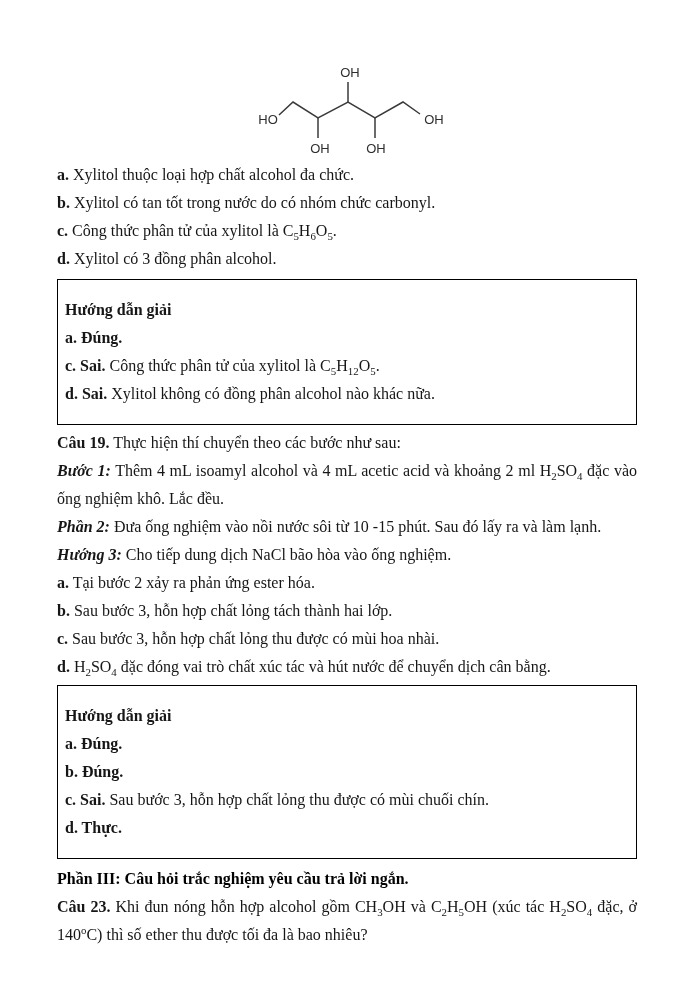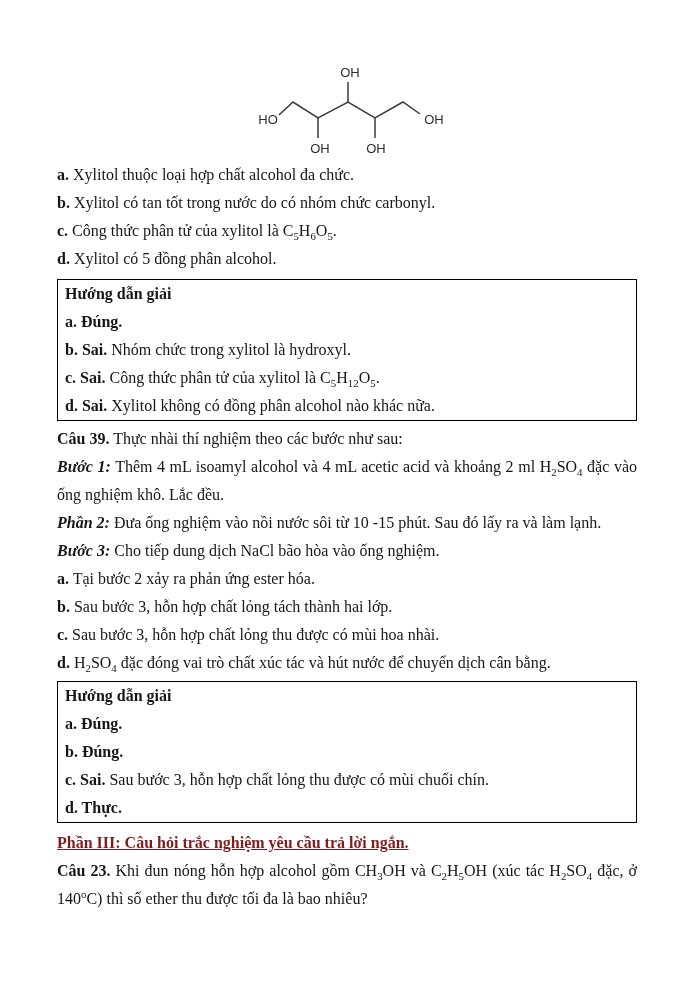--- a/index.html
+++ b/index.html
@@ -17,25 +17,25 @@
     font-size:13px; fill:#2e2e2e; text-anchor:middle;
   }
   p.line { margin:0; line-height:28px; text-align:justify; }
   p.line .pf { font-weight:bold; }
   p.line i.pf { font-weight:bold; font-style:italic; }
   p.bold { font-weight:bold; }
   sub { font-size:0.68em; line-height:0; }
   sup { font-size:0.68em; line-height:0; }
   .box {
     border:1.5px solid #000;
-    padding:0 7px;
+    padding:16px 7px;
     margin:6px 0 4px 0;
   }
   .box2 { margin-top:4px; margin-bottom:6px; }
-  .part3 { font-weight:bold; color:#7f1d1d;text-decoration:underline; }
+  .part3 { font-weight:bold; color:#000000; }
 </style>
 </head>
 <body>
 
 <div class="page">
 
   <svg class="molecule" width="200" height="100" viewBox="0 0 200 100" aria-hidden="true">
     <polyline class="bond" points="29,55 43,42 68,58 98,42 125,58 153,42 170,54"></polyline>
     <line class="bond" x1="98" y1="42" x2="98" y2="22"></line>
     <line class="bond" x1="68" y1="58" x2="68" y2="78"></line>
@@ -43,34 +43,33 @@
     <text x="18" y="64">HO</text>
     <text x="100" y="17">OH</text>
     <text x="184" y="64">OH</text>
     <text x="70" y="93">OH</text>
     <text x="126" y="93">OH</text>
   </svg>
 
   <p class="line"><b class="pf">a.</b><span> Xylitol thuộc loại hợp chất alcohol đa chức.</span></p>
   <p class="line"><b class="pf">b.</b><span> Xylitol có tan tốt trong nước do có nhóm chức carbonyl.</span></p>
   <p class="line"><b class="pf">c.</b><span> Công thức phân tử của xylitol là C<sub>5</sub>H<sub>6</sub>O<sub>5</sub>.</span></p>
-  <p class="line"><b class="pf">d.</b><span> Xylitol có 5 đồng phân alcohol.</span></p>
+  <p class="line"><b class="pf">d.</b><span> Xylitol có 3 đồng phân alcohol.</span></p>
 
   <div class="box">
     <p class="line bold">Hướng dẫn giải</p>
     <p class="line"><b class="pf">a. Đúng.</b><span></span></p>
-    <p class="line"><b class="pf">b. Sai.</b><span> Nhóm chức trong xylitol là hydroxyl.</span></p>
     <p class="line"><b class="pf">c. Sai.</b><span> Công thức phân tử của xylitol là C<sub>5</sub>H<sub>12</sub>O<sub>5</sub>.</span></p>
     <p class="line"><b class="pf">d. Sai.</b><span> Xylitol không có đồng phân alcohol nào khác nữa.</span></p>
   </div>
 
-  <p class="line"><b class="pf">Câu 39.</b><span> Thực nhài thí nghiệm theo các bước như sau:</span></p>
+  <p class="line"><b class="pf">Câu 19.</b><span> Thực hiện thí chuyển theo các bước như sau:</span></p>
   <p class="line"><i class="pf">Bước 1:</i><span> Thêm 4 mL isoamyl alcohol và 4 mL acetic acid và khoảng 2 ml H<sub>2</sub>SO<sub>4</sub> đặc vào ống nghiệm khô. Lắc đều.</span></p>
   <p class="line"><i class="pf">Phần 2:</i><span> Đưa ống nghiệm vào nồi nước sôi từ 10 -15 phút. Sau đó lấy ra và làm lạnh.</span></p>
-  <p class="line"><i class="pf">Bước 3:</i><span> Cho tiếp dung dịch NaCl bão hòa vào ống nghiệm.</span></p>
+  <p class="line"><i class="pf">Hướng 3:</i><span> Cho tiếp dung dịch NaCl bão hòa vào ống nghiệm.</span></p>
 
   <p class="line"><b class="pf">a.</b><span> Tại bước 2 xảy ra phản ứng ester hóa.</span></p>
   <p class="line"><b class="pf">b.</b><span> Sau bước 3, hỗn hợp chất lỏng tách thành hai lớp.</span></p>
   <p class="line"><b class="pf">c.</b><span> Sau bước 3, hỗn hợp chất lỏng thu được có mùi hoa nhài.</span></p>
   <p class="line"><b class="pf">d.</b><span> H<sub>2</sub>SO<sub>4</sub> đặc đóng vai trò chất xúc tác và hút nước để chuyển dịch cân bằng.</span></p>
 
   <div class="box box2">
     <p class="line bold">Hướng dẫn giải</p>
     <p class="line"><b class="pf">a. Đúng.</b><span></span></p>
     <p class="line"><b class="pf">b. Đúng.</b><span></span></p>

